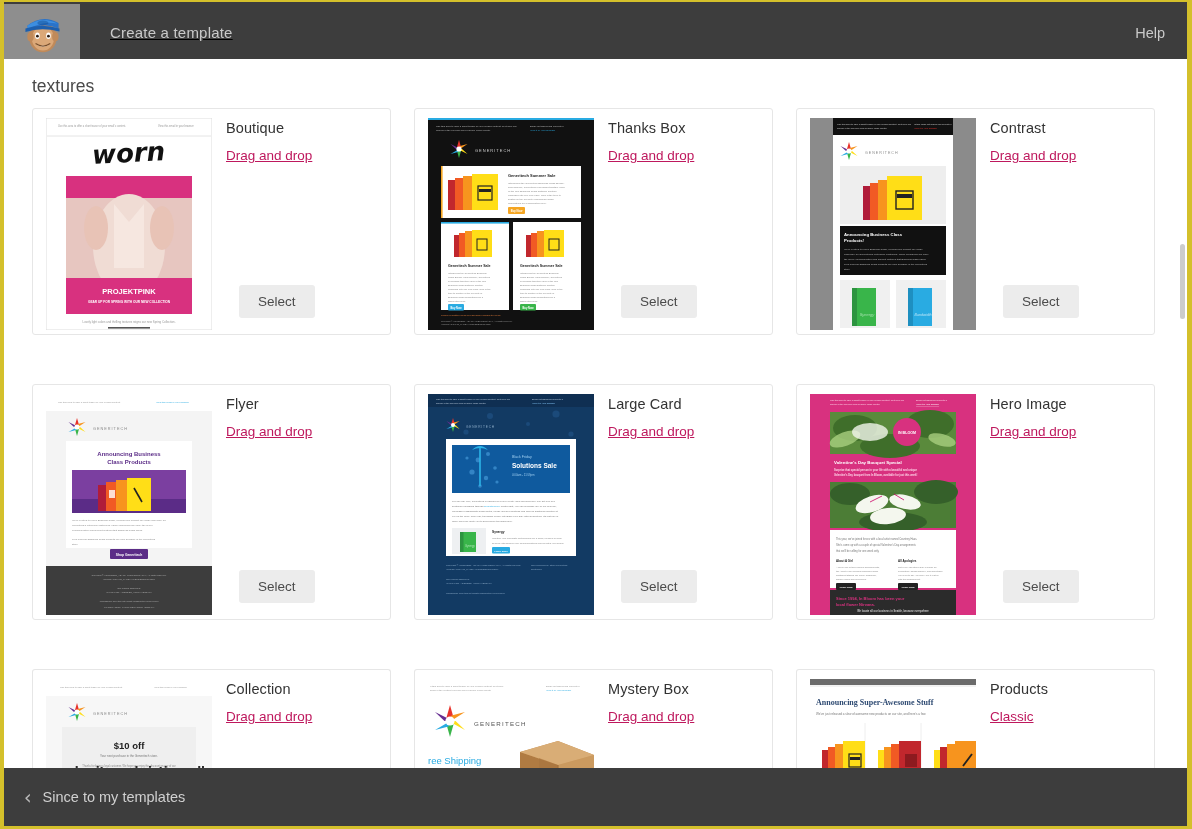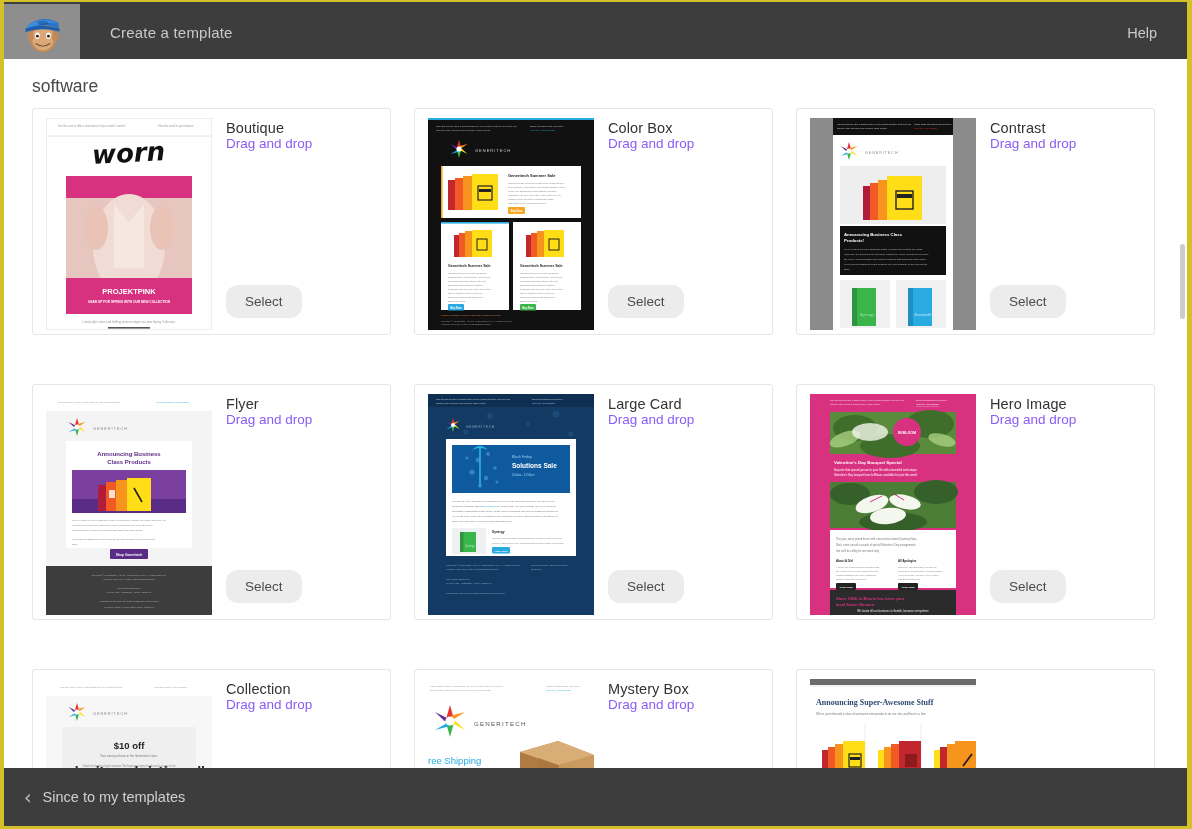--- a/index.html
+++ b/index.html
@@ -16,32 +16,32 @@
     border-right:5px solid #d4c02b;
     border-top:2px solid #d4c02b;
     border-bottom:3px solid #d4c02b;
     box-sizing:border-box;
     background:#ffffff;
     overflow:hidden;
   }
   
   #topbar{
     position:absolute;top:0;left:0;right:0;height:61px;
-    background:#3d3d3d;display:flex;align-items:center;
+    background:#3d3d3d;display:flex;align-items:center;text-decoration:underline;
   }
   #logo-tile{
     width:76px;height:57px;background:#8e8e8e;
     display:flex;align-items:center;justify-content:center;flex:none;
   }
   #freddie{width:46px;height:46px;display:block;}
   #topbar-title{
     margin-left:30px;color:#c9c9c9;font-size:15px;letter-spacing:.2px;
   }
   #help-link{
-    position:absolute;right:30px;top:50%;transform:translateY(-50%);
+    position:absolute;right:22px;top:50%;transform:translateY(-50%);
     color:#c9c9c9;font-size:14.5px;cursor:pointer;
   }
   
   #scroll-area{
     position:absolute;top:57px;left:0;right:0;bottom:0;
     background:#ffffff;overflow:hidden;
   }
   #section-title{
     font-size:17.5px;color:#4a4a4a;margin:17px 0 0 28px;font-weight:400;
   }
@@ -59,24 +59,24 @@
   .card.tall{height:236px;}
   .card.cut{height:161px;border-bottom:none;border-radius:3px 3px 0 0;}
   .thumb-wrap{
     width:166px;flex:none;margin:9px 0 0 13px;position:relative;
     overflow:hidden;height:212px;
   }
   .card.tall .thumb-wrap{height:221px;}
   .card.cut .thumb-wrap{height:152px;}
   .meta{flex:1;padding:11px 0 0 14px;position:relative;}
   .tpl-name{font-size:14.5px;color:#333;font-weight:normal;margin:0 0 0 0;letter-spacing:.1px;}
-  .tpl-type{font-size:13.5px;color:#8b5cf6;}
+  .tpl-type{font-size:13.5px;color:#be185d;margin-top:12px;text-decoration:underline;}
   .select-btn{
-    position:absolute;left:14px;bottom:16px;
-    background:#ececec;border:none;border-radius:12px;
+    position:absolute;left:27px;bottom:16px;
+    background:#ececec;border:none;border-radius:3px;
     color:#4b4b4b;font-size:13.5px;font-family:inherit;
     padding:9px 19px;cursor:pointer;
   }
   
   #bottombar{
     position:absolute;left:0;right:0;bottom:0;height:58px;
     background:#3d3d3d;display:flex;align-items:center;
   }
   #back-link{
     display:flex;align-items:center;margin-left:20px;cursor:pointer;
@@ -126,21 +126,21 @@
         <path d="M14 40 Q48 28 88 40 L88 47 Q48 36 14 48 Z" fill="#1d5fae"></path>
         <ellipse cx="52" cy="28" rx="12" ry="5" fill="#0f4a8f" opacity=".45"></ellipse>
       </svg>
     </div>
     <div id="topbar-title">Create a template</div>
     <div id="help-link">Help</div>
   </div>
 
   <div id="scroll-area">
 
-    <h1 id="section-title">software</h1>
+    <h1 id="section-title">textures</h1>
 
     <div class="grid">
 
       <div class="card">
         <div class="thumb-wrap">
           <svg class="tn" viewBox="0 0 166 212" preserveAspectRatio="none">
             <rect width="166" height="212" fill="#fff" stroke="#ddd"></rect>
             <rect x="1" y="1" width="164" height="17" fill="#fff"></rect>
             <line x1="1" y1="18" x2="165" y2="18" stroke="#e4e4e4"></line>
             <text x="12" y="9" font-size="2.6" fill="#9a9a9a" font-family="Liberation Sans">Use this area to offer a short teaser of your email's content.</text>
@@ -261,21 +261,21 @@
             <g font-size="2.4" fill="#e07b39" font-family="Liberation Sans">
               <text x="13" y="198">Follow on Twitter   Friend on Facebook   Forward to Friend</text>
             </g>
             <g font-size="2.2" fill="#999" font-family="Liberation Sans">
               <text x="13" y="204">Copyright © *|CURRENT_YEAR|* *|LIST:COMPANY|*, All rights reserved.</text>
               <text x="13" y="207">*|IFNOT:ARCHIVE_PAGE|* *|LIST:DESCRIPTION|*</text>
             </g>
           </svg>
         </div>
         <div class="meta">
-          <div class="tpl-name">Color Box</div>
+          <div class="tpl-name">Thanks Box</div>
           <div class="tpl-type">Drag and drop</div>
           <button class="select-btn">Select</button>
         </div>
       </div>
 
       <div class="card">
         <div class="thumb-wrap">
           <svg class="tn" viewBox="0 0 166 212" preserveAspectRatio="none">
             <rect width="166" height="212" fill="#8b8b8b"></rect>
             <rect x="23" y="0" width="120" height="212" fill="#fff"></rect>
@@ -697,20 +697,24 @@
               <text x="72" y="118">Buy now »</text>
               <text x="128" y="118">Buy now »</text>
             </g>
             <line x1="6" y1="128" x2="160" y2="128" stroke="#eee"></line>
             <rect x="36" y="134" width="5" height="5" fill="#29abe2" rx="1"></rect>
             <text x="44" y="138.5" font-size="2.9" fill="#2e4a72" font-family="Liberation Sans">follow us on Twitter</text>
             <rect x="92" y="134" width="5" height="5" fill="#3b5998" rx="1"></rect>
             <text x="100" y="138.5" font-size="2.9" fill="#2e4a72" font-family="Liberation Sans">like us on Facebook</text>
           </svg>
         </div>
+        <div class="meta">
+          <div class="tpl-name">Products</div>
+          <div class="tpl-type">Classic</div>
+        </div>
       </div>
 
     </div>
 
     <div id="scrollbar-track">
       <div id="scrollbar-thumb"></div>
     </div>
   </div>
 
   <div id="watermark">www.heritagechristiancollege.com</div>

